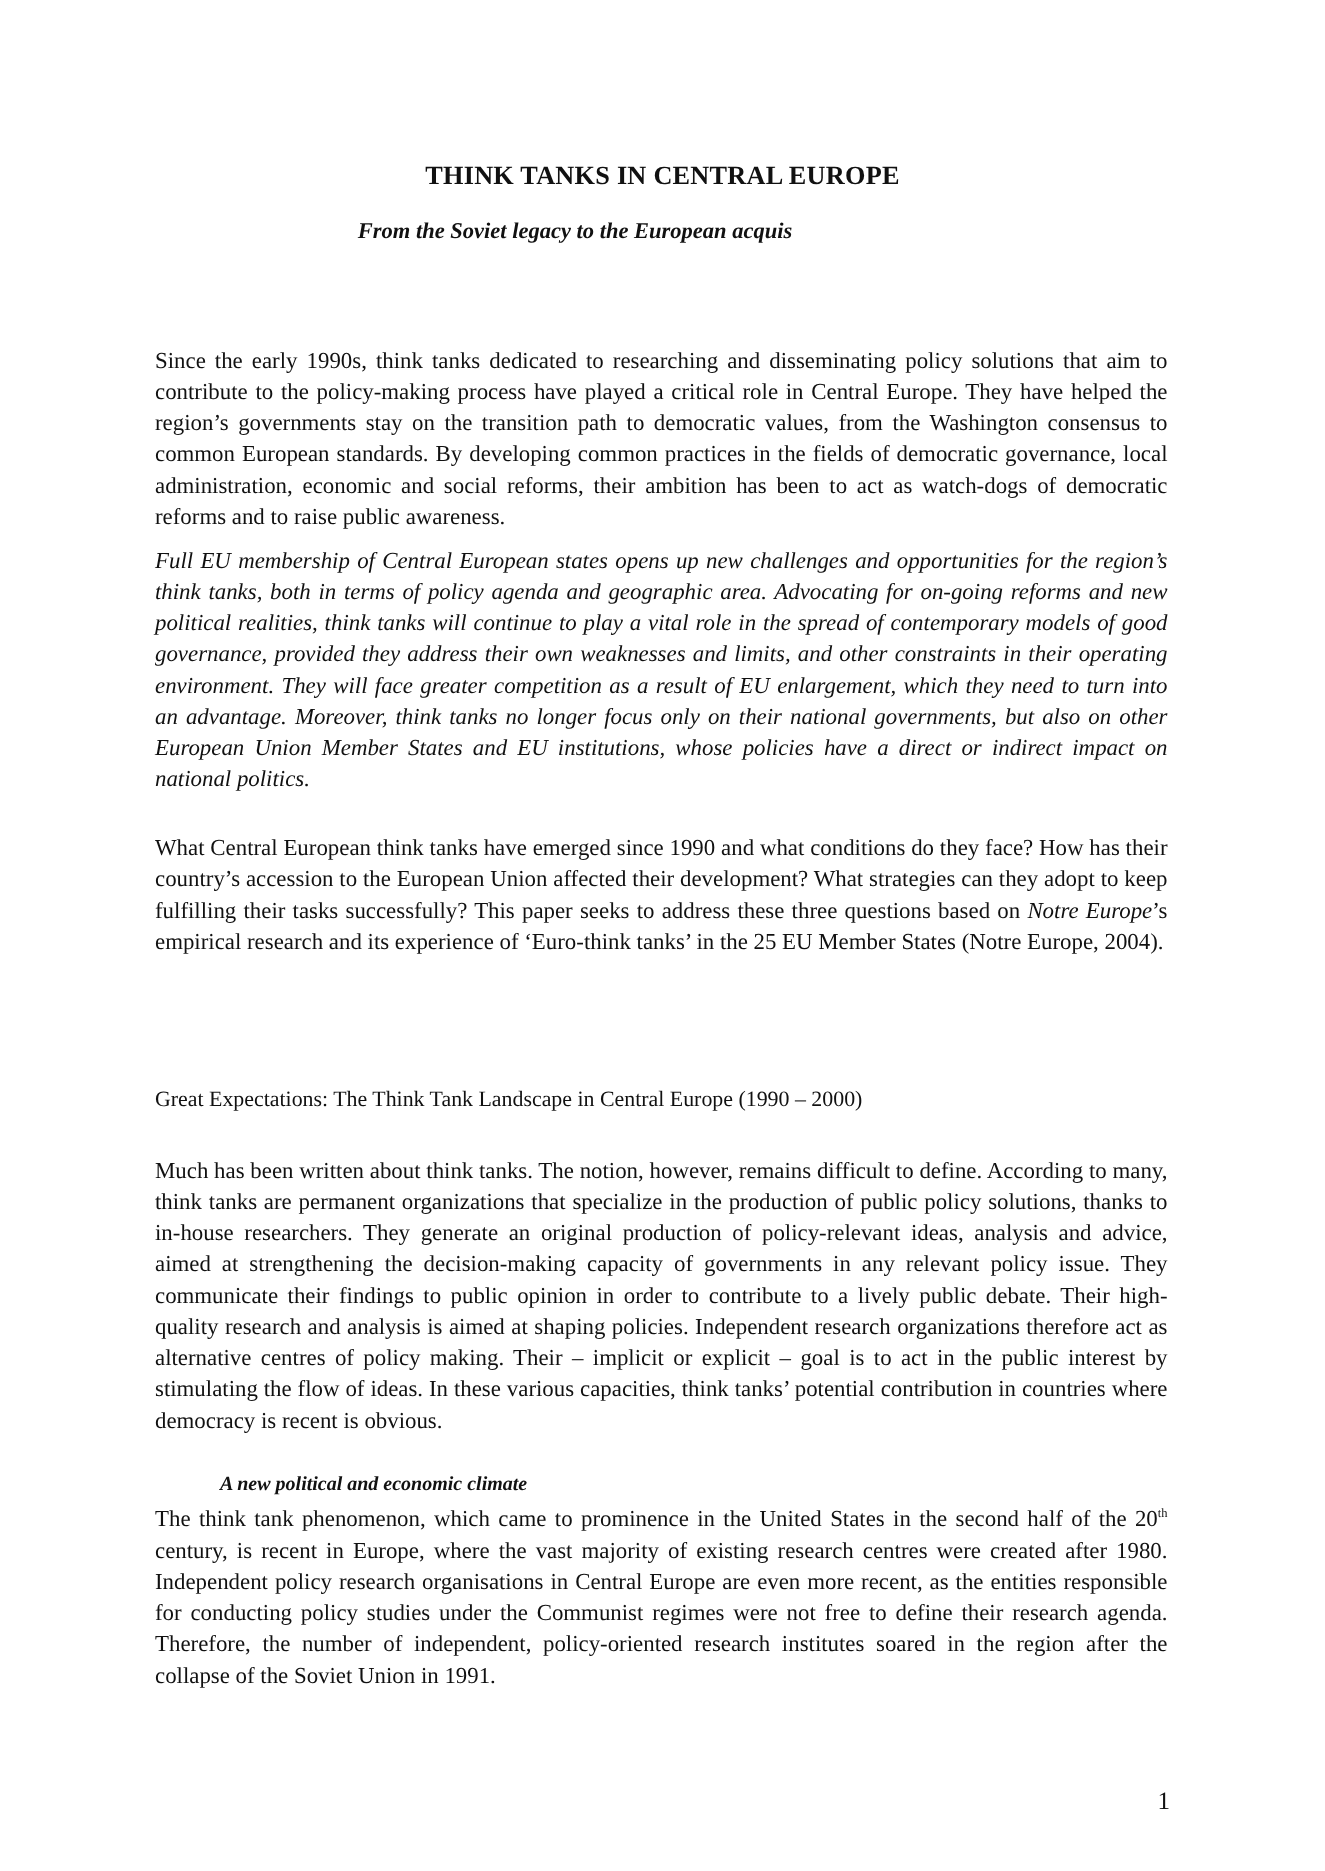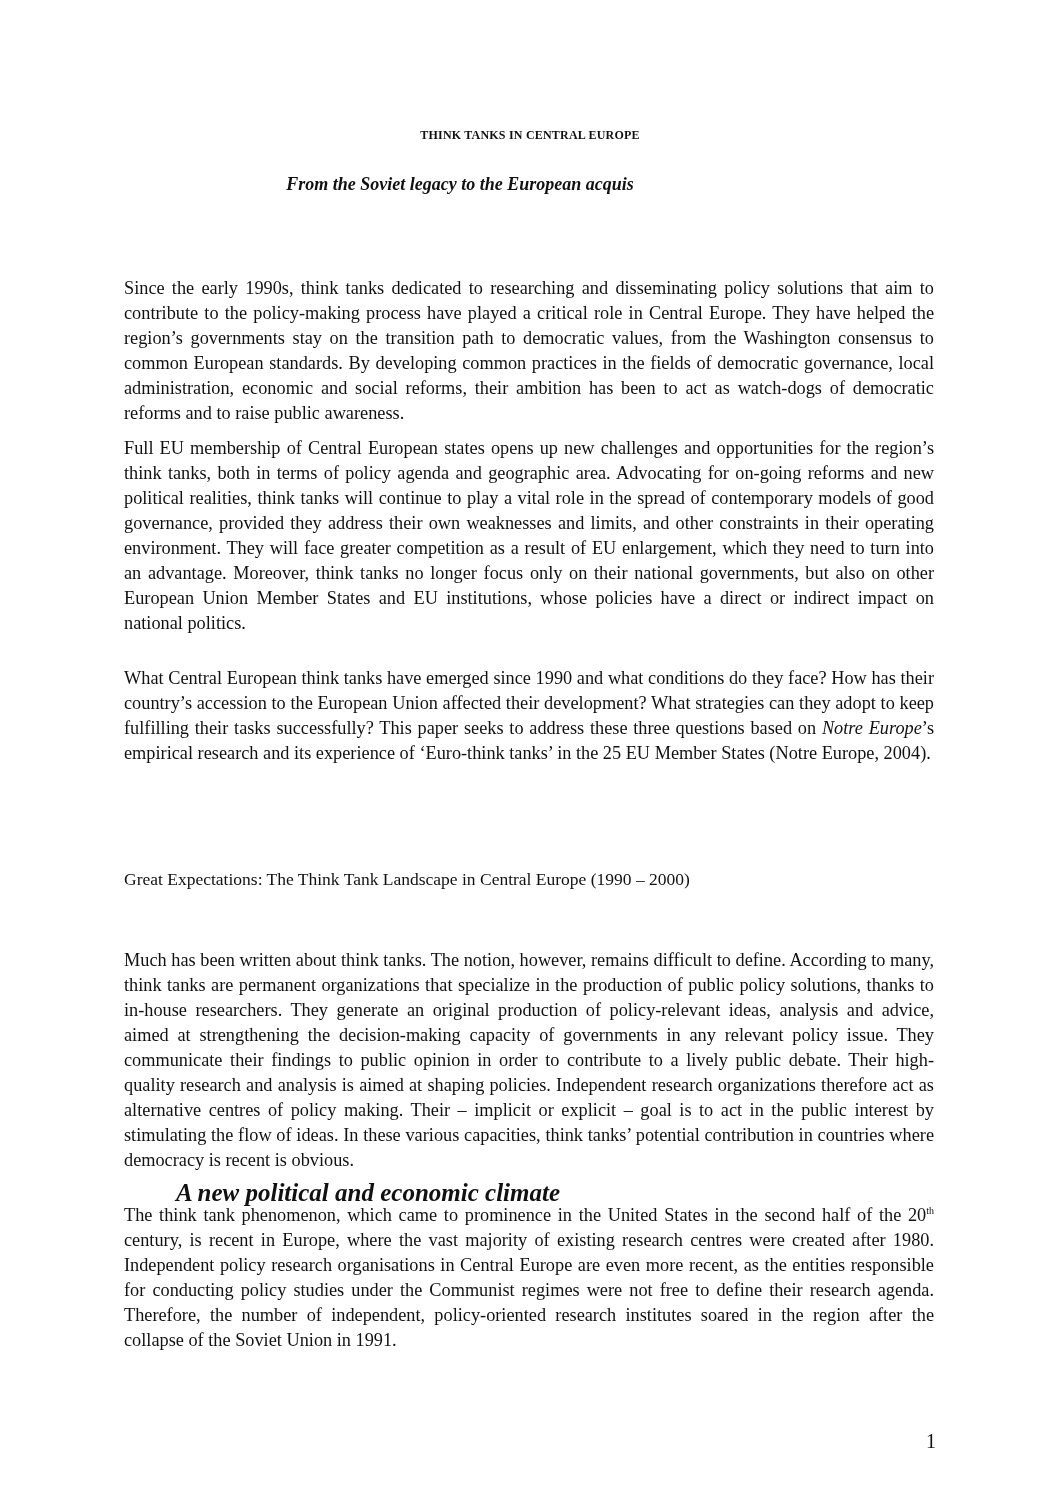--- a/index.html
+++ b/index.html
@@ -4,42 +4,42 @@
   <style>
     html, body { margin: 0; padding: 0; background: #ffffff; }
     body {
       width: 1060px; height: 1497px; position: relative; overflow: hidden;
       font-family: "Liberation Serif", "DejaVu Serif", serif;
       color: #111111;
     }
     .page { position: absolute; left: 0; top: 0; width: 1060px; height: 1497px; }
     .title {
       position: absolute; left: 0; width: 1060px; top: 128px;
-      text-align: center; font-weight: bold; font-size: 12px; letter-spacing: 0.2px;
+      text-align: center; font-weight: bold; font-size: 21px; letter-spacing: 0.2px;
     }
     .subtitle {
       position: absolute; left: 0; width: 920px; top: 174px;
       text-align: center; font-weight: bold; font-style: italic; font-size: 18px;
     }
     .para {
       position: absolute; left: 124px; width: 810px;
       font-size: 18.3px; line-height: 25px; text-align: justify;
       margin: 0;
     }
     .p1 { top: 276px; }
-    .p2 { top: 436px; }
+    .p2 { top: 436px; font-style: italic; }
     .p3 { top: 666px; }
     .section-heading {
       position: absolute; left: 124px; top: 869px; width: 810px;
       font-weight: normal; font-size: 17.5px;
     }
-    .p4 { top: 924px; margin-top: 24px; }
+    .p4 { top: 924px; }
     .subheading {
       position: absolute; left: 176px; top: 1179px;
-      font-weight: bold; font-style: italic; font-size: 25px;
+      font-weight: bold; font-style: italic; font-size: 16px;
     }
     .p5 { top: 1203px; }
     sup { font-size: 10px; line-height: 0; vertical-align: super; }
     .page-number {
       position: absolute; right: 124px; top: 1430px;
       font-size: 20px;
     }
     em { font-style: italic; }
   </style>
 </head>

